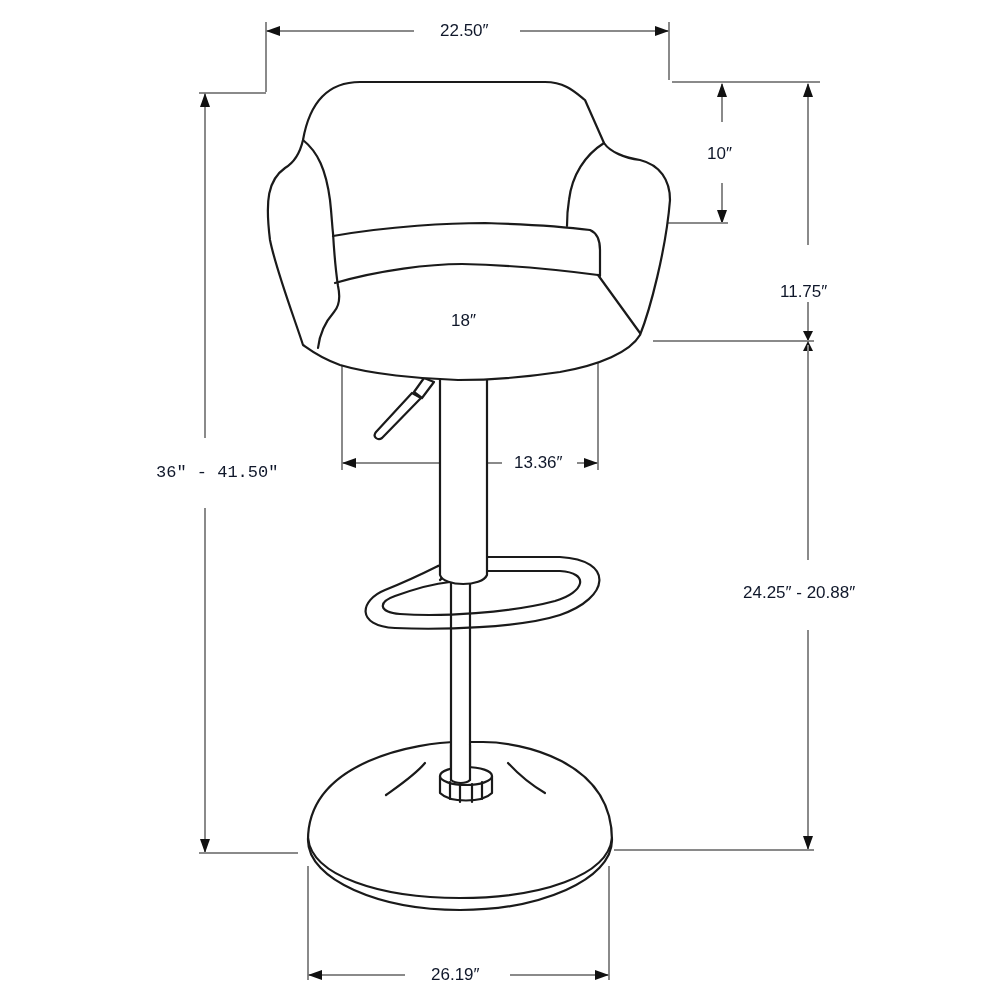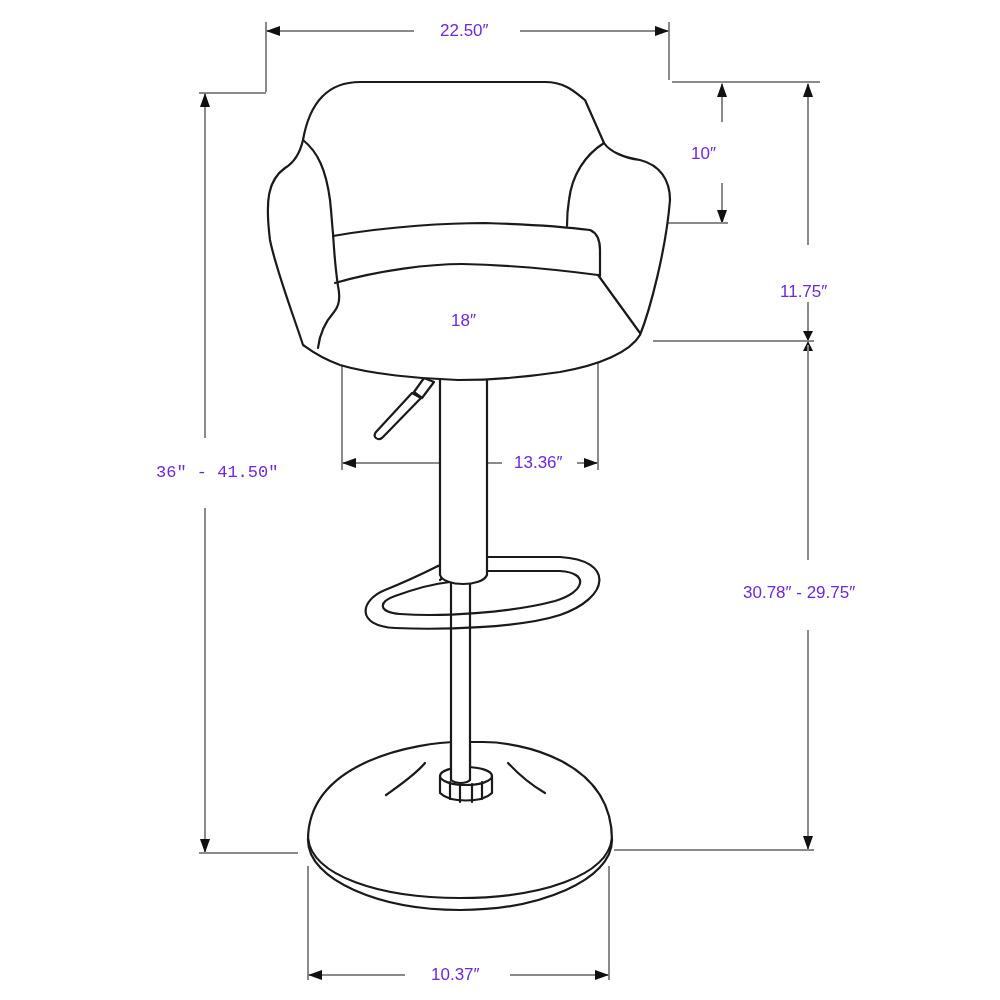--- a/index.html
+++ b/index.html
@@ -2,21 +2,21 @@
 <html><head>
   <meta charset="utf-8">
   <style>
     html, body { margin: 0; padding: 0; background: #ffffff; }
     body { width: 1000px; height: 1000px; position: relative; overflow: hidden; }
     #diagram { position: absolute; left: 0; top: 0; width: 1000px; height: 1000px; }
     .outline { fill: none; stroke: #1a1a1a; stroke-width: 2.2; stroke-linejoin: round; stroke-linecap: round; }
     .outline-fill { fill: #ffffff; stroke: #1a1a1a; stroke-width: 2.2; stroke-linejoin: round; }
     .dim { stroke: #8a8a8a; stroke-width: 2; fill: none; }
     .arrow { fill: #111111; }
-    .label { position: absolute; font-family: "Liberation Sans", "DejaVu Sans", sans-serif; font-size: 17px; color: #6d28d9; background: #ffffff; padding: 0 3px; white-space: nowrap; line-height: 20px; }
+    .label { position: absolute; font-family: "Liberation Sans", "DejaVu Sans", sans-serif; font-size: 17px; color: #0f172a; background: #ffffff; padding: 0 3px; white-space: nowrap; line-height: 20px; }
   </style>
 </head>
 <body>
 
 <svg id="diagram" viewBox="0 0 1000 1000" xmlns="http://www.w3.org/2000/svg">
 
   <g>
 
     <g>
       <line class="dim" x1="266" y1="22" x2="266" y2="92"></line>
@@ -141,19 +141,19 @@
     <g>
       <path class="outline" d="M333,236 C390,226 450,223 485,223 C520,224 560,226 590,230 C597,233 600,240 600,250 L600,276"></path>
       <path class="outline" d="M335,283 C380,270 430,264 462,264 C510,265 560,270 598,275"></path>
       <path class="outline" d="M333,233 C334,250 335,266 338,286 C340,295 340,305 334,312 C327,320 320,330 318,348"></path>
       <path class="outline" d="M598,275 L640,333"></path>
     </g>
   </g>
 </svg>
 
 <div class="label" style="left:437px; top:21px;">22.50″</div>
-<div class="label" style="left:688px; top:144px;">10″</div>
+<div class="label" style="left:704px; top:144px;">10″</div>
 <div class="label" style="left:777px; top:282px;">11.75″</div>
 <div class="label" style="left:448px; top:311px;">18″</div>
 <div class="label" style="left:511px; top:453px;">13.36″</div>
 <div class="label" style="left:153px; top:463px;font-family:Liberation Mono, monospace;">36″ - 41.50″</div>
-<div class="label" style="left:740px; top:583px;">30.78″ -  29.75″</div>
-<div class="label" style="left:428px; top:965px;">10.37″</div>
+<div class="label" style="left:740px; top:583px;">24.25″ -  20.88″</div>
+<div class="label" style="left:428px; top:965px;">26.19″</div>
 
 </body></html>

